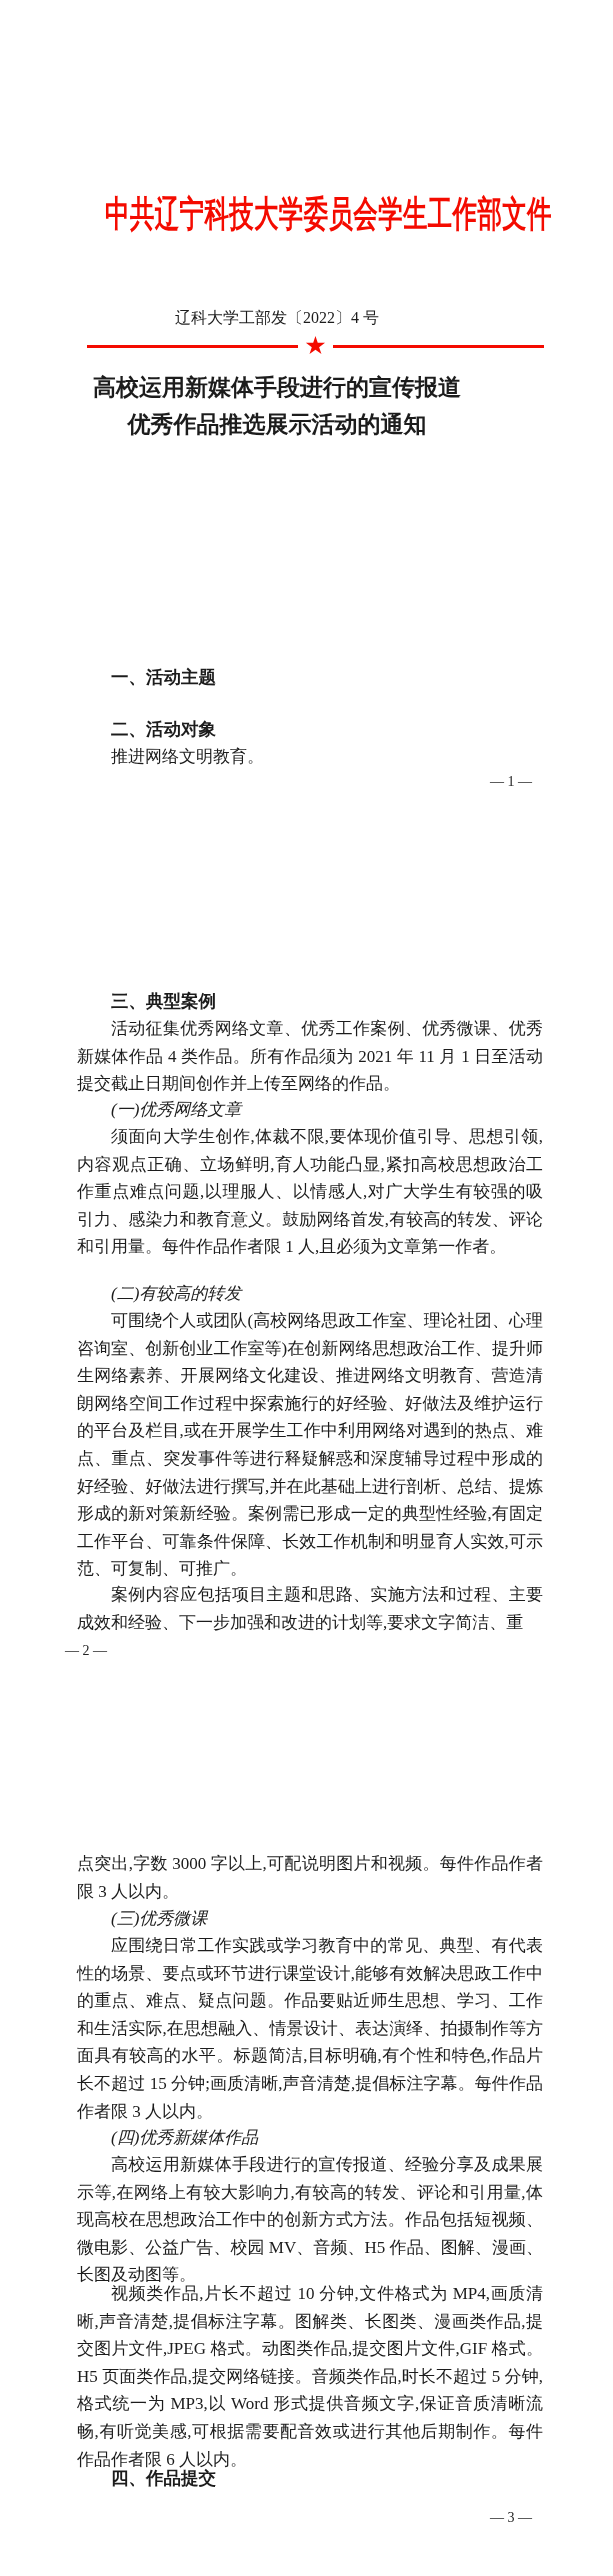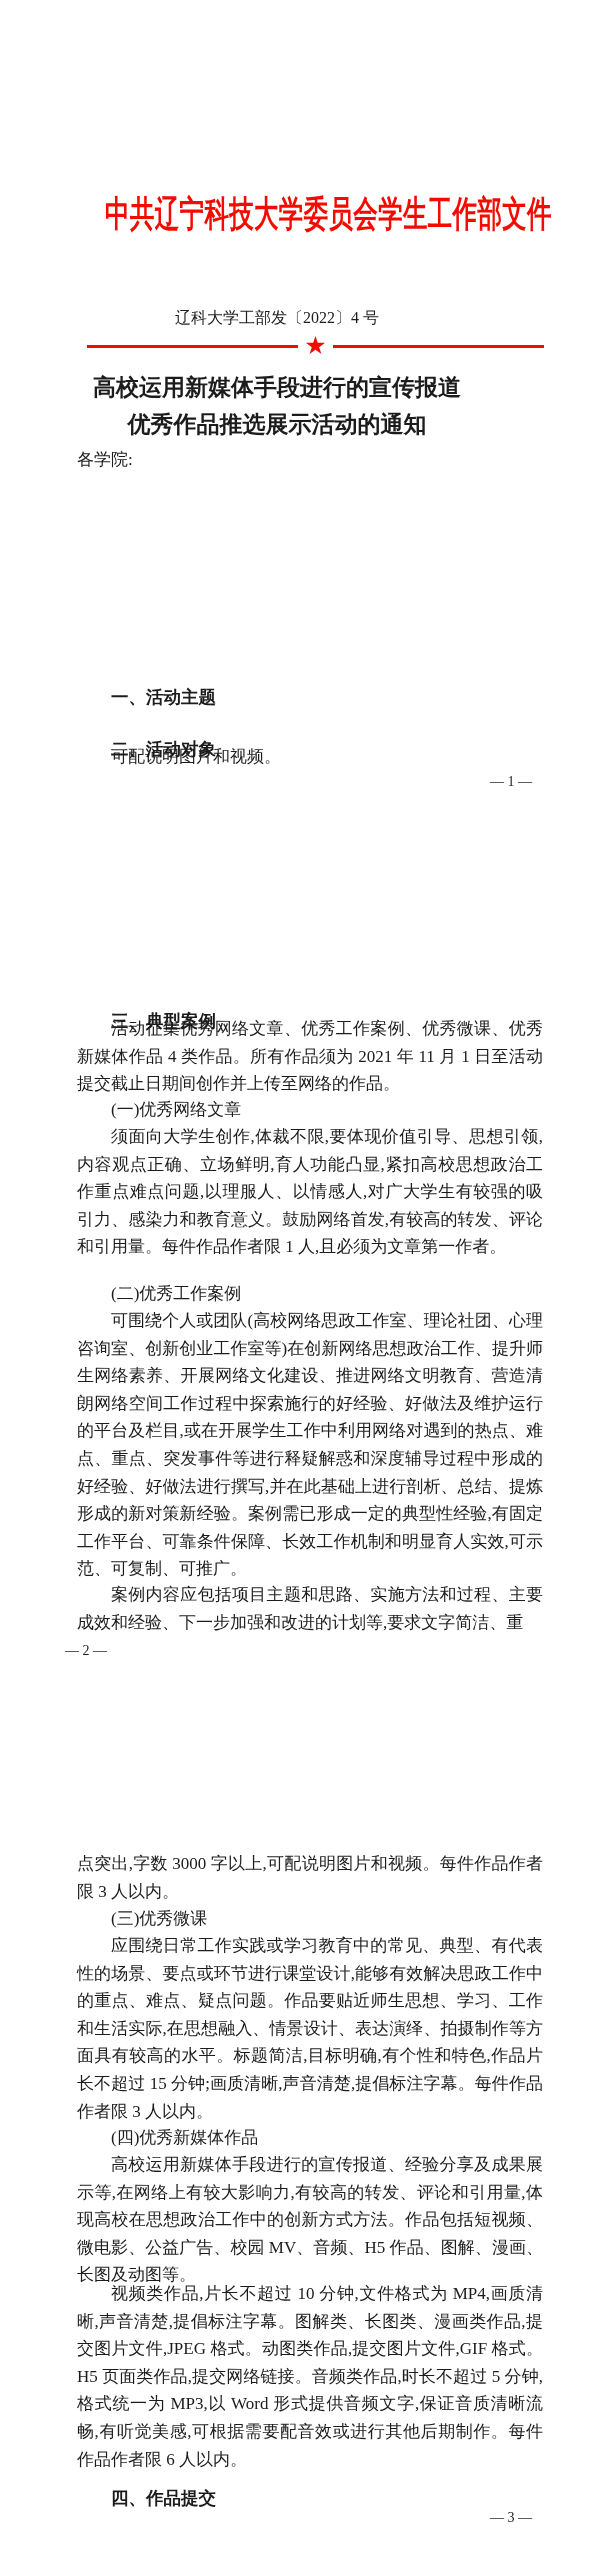--- a/index.html
+++ b/index.html
@@ -12,22 +12,22 @@
        font-weight:bold;font-size:36px;line-height:43px;color:#f40b00;white-space:nowrap;
        transform:scaleX(0.68);transform-origin:center;letter-spacing:0.5px;}
   .docnum{top:308px;font-size:16px;line-height:20.6px;}
   .rule{top:336px;left:87px;width:457px;display:flex;align-items:center;gap:6.2px;height:20.6px;}
   .rule .bar{flex:1;height:2.6px;background:#f40b00;}
   .rule .star{color:#f40b00;font-size:25px;line-height:20.6px;font-family:"DejaVu Sans",sans-serif;}
   .notice-title{top:369px;font-size:23px;line-height:37px;font-weight:bold;}
   .p{position:absolute;left:77px;width:466px;font-size:17px;line-height:27.6px;
      text-align:justify;margin:0;}
   .indent{text-indent:34px;}
-  .hn{font-family:"Liberation Sans","DejaVu Sans",sans-serif;font-weight:bold;font-size:17.5px;margin-top:20px;}
-  .sub{font-size:17px;}
+  .hn{font-family:"Liberation Sans","DejaVu Sans",sans-serif;font-weight:bold;font-size:17.5px;}
+  .sub{font-size:17px;font-style:italic;}
   .pagenum{position:absolute;font-size:14px;line-height:15.5px;color:#222;}
   .pn-right{right:81px;}
   .pn-left{left:65px;}
 </style>
 </head>
 <body>
 
 <div id="doc">
 
   <div class="abs center masthead">
@@ -36,31 +36,30 @@
   <div class="abs center docnum">辽科大学工部发〔2022〕4 号</div>
   <div class="abs rule">
     <div class="bar"></div>
     <div class="star">★</div>
     <div class="bar"></div>
   </div>
   <div class="abs center notice-title">
     <div>高校运用新媒体手段进行的宣传报道</div>
     <div>优秀作品推选展示活动的通知</div>
   </div>
-  <p class="p" style="top:446px">各学院:</p>
   <p class="p indent hn" style="top:664px">一、活动主题</p>
   <p class="p indent hn" style="top:716px">二、活动对象</p>
-  <p class="p indent" style="top:743px">可配说明图片和视频。</p>
+  <p class="p indent" style="top:743px">推进网络文明教育。</p>
   <div class="pagenum pn-right" style="top:774px">— 1 —</div>
 
   <p class="p indent hn" style="top:988px">三、典型案例</p>
   <p class="p indent" style="top:1015px">活动征集优秀网络文章、优秀工作案例、优秀微课、优秀新媒体作品 4 类作品。所有作品须为 2021 年 11 月 1 日至活动提交截止日期间创作并上传至网络的作品。</p>
   <p class="p indent sub" style="top:1096px">(一)优秀网络文章</p>
   <p class="p indent" style="top:1123px">须面向大学生创作,体裁不限,要体现价值引导、思想引领,内容观点正确、立场鲜明,育人功能凸显,紧扣高校思想政治工作重点难点问题,以理服人、以情感人,对广大学生有较强的吸引力、感染力和教育意义。鼓励网络首发,有较高的转发、评论和引用量。每件作品作者限 1 人,且必须为文章第一作者。</p>
-  <p class="p indent sub" style="top:1280px">(二)优秀工作案例</p>
+  <p class="p indent sub" style="top:1280px">(二)有较高的转发</p>
   <p class="p indent" style="top:1581px">案例内容应包括项目主题和思路、实施方法和过程、主要成效和经验、下一步加强和改进的计划等,要求文字简洁、重</p>
   <p class="p indent" style="top:1307px">可围绕个人或团队(高校网络思政工作室、理论社团、心理咨询室、创新创业工作室等)在创新网络思想政治工作、提升师生网络素养、开展网络文化建设、推进网络文明教育、营造清朗网络空间工作过程中探索施行的好经验、好做法及维护运行的平台及栏目,或在开展学生工作中利用网络对遇到的热点、难点、重点、突发事件等进行释疑解惑和深度辅导过程中形成的好经验、好做法进行撰写,并在此基础上进行剖析、总结、提炼形成的新对策新经验。案例需已形成一定的典型性经验,有固定工作平台、可靠条件保障、长效工作机制和明显育人实效,可示范、可复制、可推广。</p>
   <div class="pagenum pn-left" style="top:1643px">— 2 —</div>
 
   <p class="p" style="top:1850px">点突出,字数 3000 字以上,可配说明图片和视频。每件作品作者限 3 人以内。</p>
   <p class="p indent sub" style="top:1905px">(三)优秀微课</p>
   <p class="p indent" style="top:1932px">应围绕日常工作实践或学习教育中的常见、典型、有代表性的场景、要点或环节进行课堂设计,能够有效解决思政工作中的重点、难点、疑点问题。作品要贴近师生思想、学习、工作和生活实际,在思想融入、情景设计、表达演绎、拍摄制作等方面具有较高的水平。标题简洁,目标明确,有个性和特色,作品片长不超过 15 分钟;画质清晰,声音清楚,提倡标注字幕。每件作品作者限 3 人以内。</p>
   <p class="p indent sub" style="top:2124px">(四)优秀新媒体作品</p>
   <p class="p indent" style="top:2151px">高校运用新媒体手段进行的宣传报道、经验分享及成果展示等,在网络上有较大影响力,有较高的转发、评论和引用量,体现高校在思想政治工作中的创新方式方法。作品包括短视频、微电影、公益广告、校园 MV、音频、H5 作品、图解、漫画、长图及动图等。</p>
   <p class="p indent" style="top:2280px">视频类作品,片长不超过 10 分钟,文件格式为 MP4,画质清晰,声音清楚,提倡标注字幕。图解类、长图类、漫画类作品,提交图片文件,JPEG 格式。动图类作品,提交图片文件,GIF 格式。H5 页面类作品,提交网络链接。音频类作品,时长不超过 5 分钟,格式统一为 MP3,以 Word 形式提供音频文字,保证音质清晰流畅,有听觉美感,可根据需要配音效或进行其他后期制作。每件作品作者限 6 人以内。</p>

